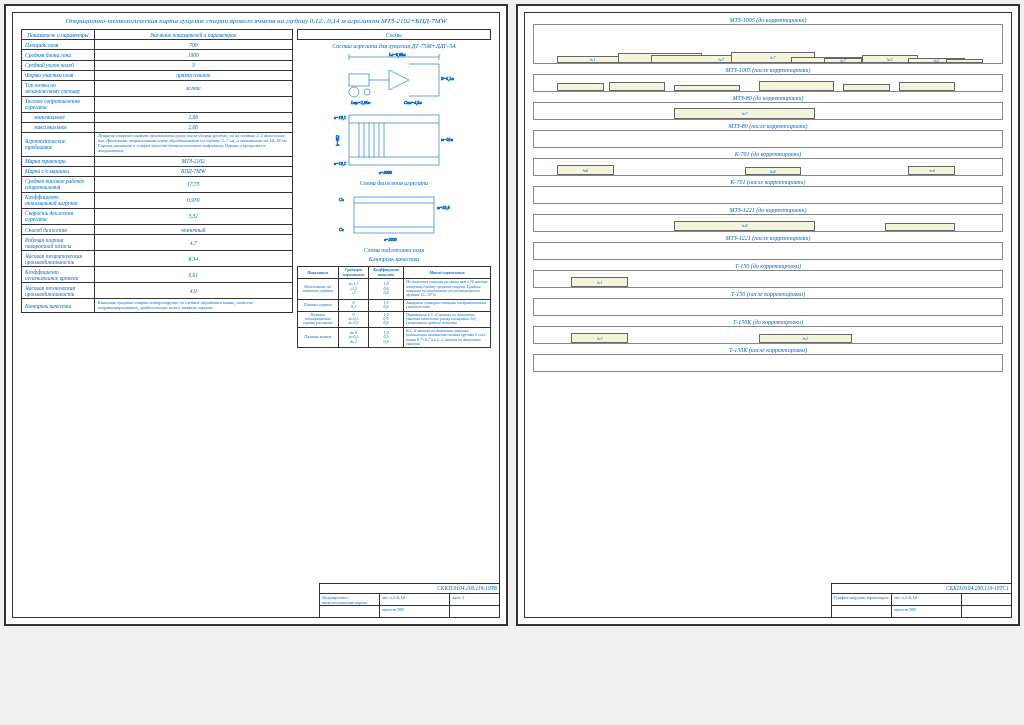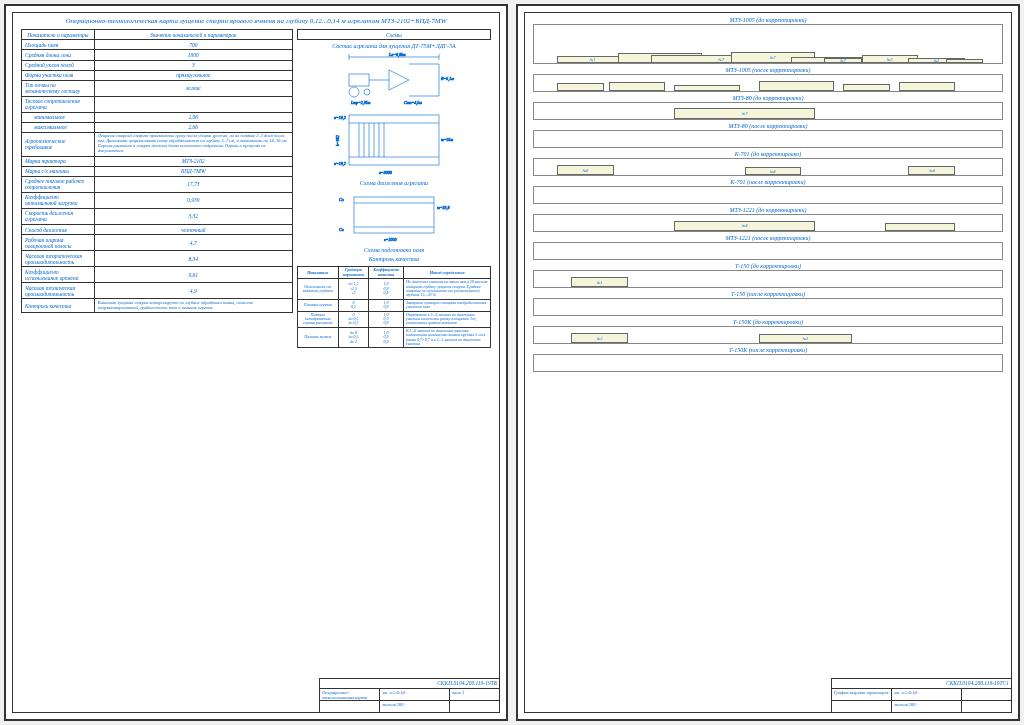--- a/index.html
+++ b/index.html
@@ -11,21 +11,21 @@
     gap: 8px;
     padding: 4px;
     width: 1024px;
   }
   .sheet {
     background: #fff;
     border: 2px solid #333;
     flex: 1;
     position: relative;
     padding: 6px;
-    height: 717px;
+    height: 622px;
     overflow: hidden;
   }
   .sheet-inner {
     border: 1px solid #333;
     height: 100%;
     padding: 4px 8px 40px 8px;
     position: relative;
     overflow: hidden;
   }
   .title {

